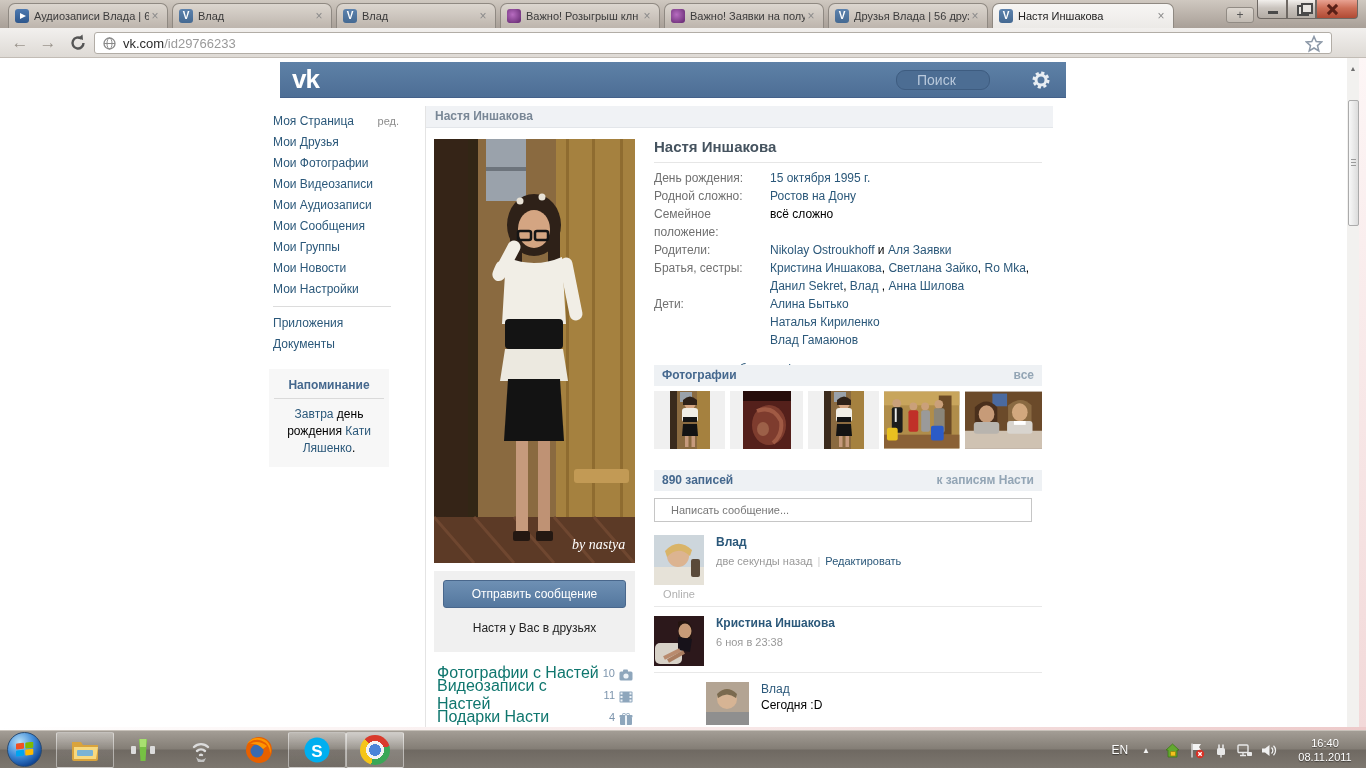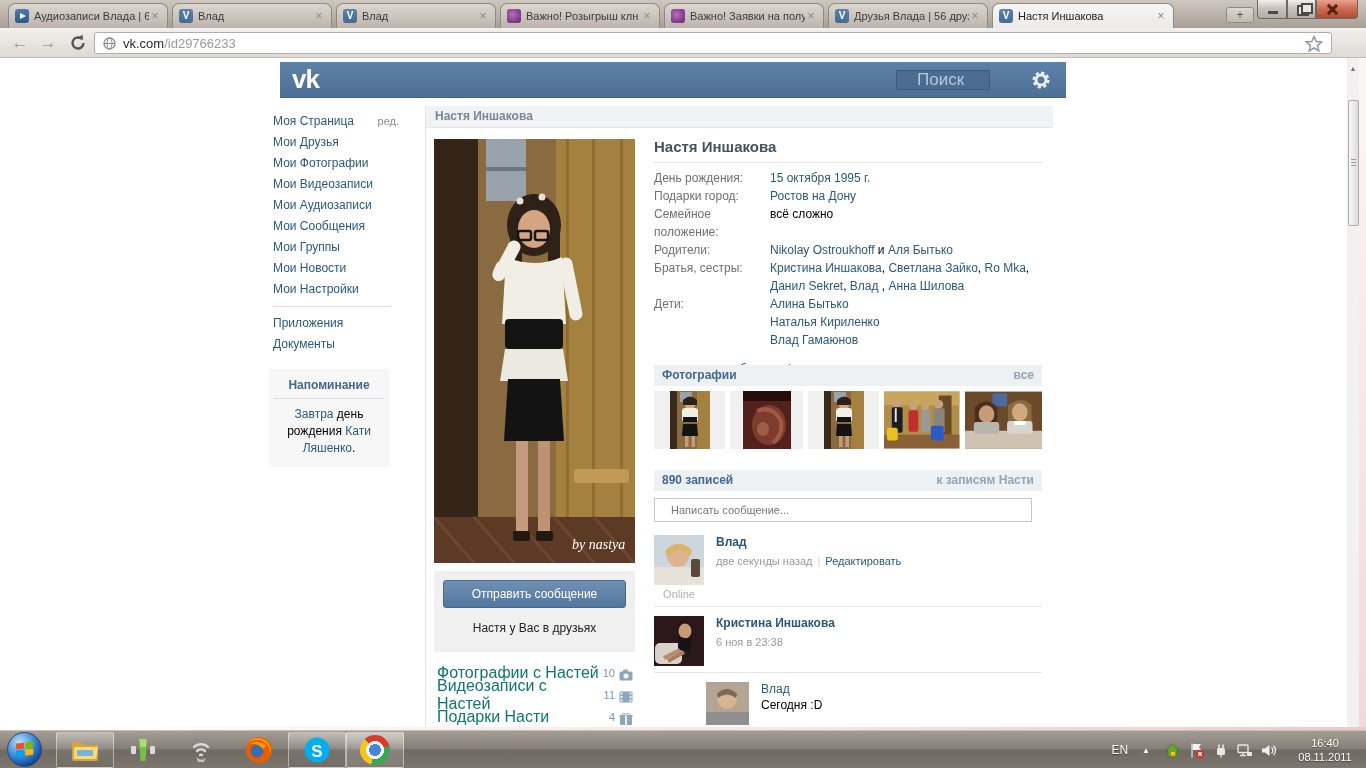--- a/index.html
+++ b/index.html
@@ -56,21 +56,21 @@
 .url-path { font-size:13px; color:#9a9a9a; }
 .star-btn { position:absolute; right:8px; top:2px; width:18px; height:18px; }
 .wrench-btn { position:absolute; right:7px; top:33px; width:20px; height:20px; }
 
 
 .viewport { position:absolute; left:0; top:58px; width:1366px; height:669px; background:#fff; overflow:hidden; }
 .vk-header { position:absolute; left:280px; top:4px; width:786px; height:36px;
   background:linear-gradient(#5e81a7,#4d6e95); border-bottom:1px solid #44618a; }
 .vk-logo { position:absolute; left:12px; top:2px; color:#fff; font-size:26px; font-weight:bold; letter-spacing:-1px; }
 .vk-search { position:absolute; right:76px; top:8px; width:94px; height:20px; background:#4c6d93;
-  border:1px solid #3e5c80; border-radius:0; color:#b9c9dc; font-size:17px; padding:0 4px 0 20px; outline:none; }
+  border:1px solid #3e5c80; border-radius:9px; color:#b9c9dc; font-size:14px; padding:0 4px 0 20px; outline:none; }
 .vk-search::placeholder { color:#b9c9dc; }
 .search-mag { position:absolute; right:148px; top:12px; width:12px; height:12px; }
 .vk-gear { position:absolute; right:16px; top:9px; width:18px; height:18px; }
 
 .vline { position:absolute; left:425px; top:48px; width:1px; height:621px; background:#e4e4e4; }
 
 .sidebar { position:absolute; left:273px; top:53px; width:124px; font-size:12px; }
 .side-item { line-height:21px; color:#2B587A; cursor:pointer; position:relative; }
 .side-edit { position:absolute; right:-2px; top:0; color:#8c8c8c; font-size:11px; }
 .side-div { border-top:1px solid #dcdcdc; margin:6px 0; width:118px; }
@@ -364,28 +364,28 @@
 </svg></span>
         </div>
       </div>
 
     <div class="rcol">
       <div class="profile-name">Настя Иншакова</div>
       <div class="info"><div class="irow">
             <div class="ilabel">День рождения:</div>
             <div class="ival"><span class="lnk">15 октября 1995 г.</span></div>
           </div><div class="irow">
-            <div class="ilabel">Подарки город:</div>
+            <div class="ilabel">Родной сложно:</div>
             <div class="ival"><span class="lnk">Ростов на Дону</span></div>
           </div><div class="irow">
             <div class="ilabel">Семейное положение:</div>
             <div class="ival"><span>всё сложно</span></div>
           </div><div class="irow">
             <div class="ilabel">Родители:</div>
-            <div class="ival"><span class="lnk">Nikolay Ostroukhoff</span><span> и </span><span class="lnk">Аля Бытько</span></div>
+            <div class="ival"><span class="lnk">Nikolay Ostroukhoff</span><span> и </span><span class="lnk">Аля Заявки</span></div>
           </div><div class="irow">
             <div class="ilabel">Братья, сестры:</div>
             <div class="ival"><span class="lnk">Кристина Иншакова</span><span>, </span><span class="lnk">Светлана Зайко</span><span>, </span><span class="lnk">Ro Mka</span><span>, </span><span class="lnk">Данил Sekret</span><span>, </span><span class="lnk">Влад</span><span> , </span><span class="lnk">Анна Шилова</span></div>
           </div><div class="irow">
             <div class="ilabel">Дети:</div>
             <div class="ival"><span class="lnk">Алина Бытько</span><br><span class="lnk">Наталья Кириленко</span><br><span class="lnk">Влад Гамаюнов</span></div>
           </div><span class="show-more lnk">показать подробную информацию</span></div>
 
       <div class="sec-head photos-head">
         <span>Фотографии</span>

